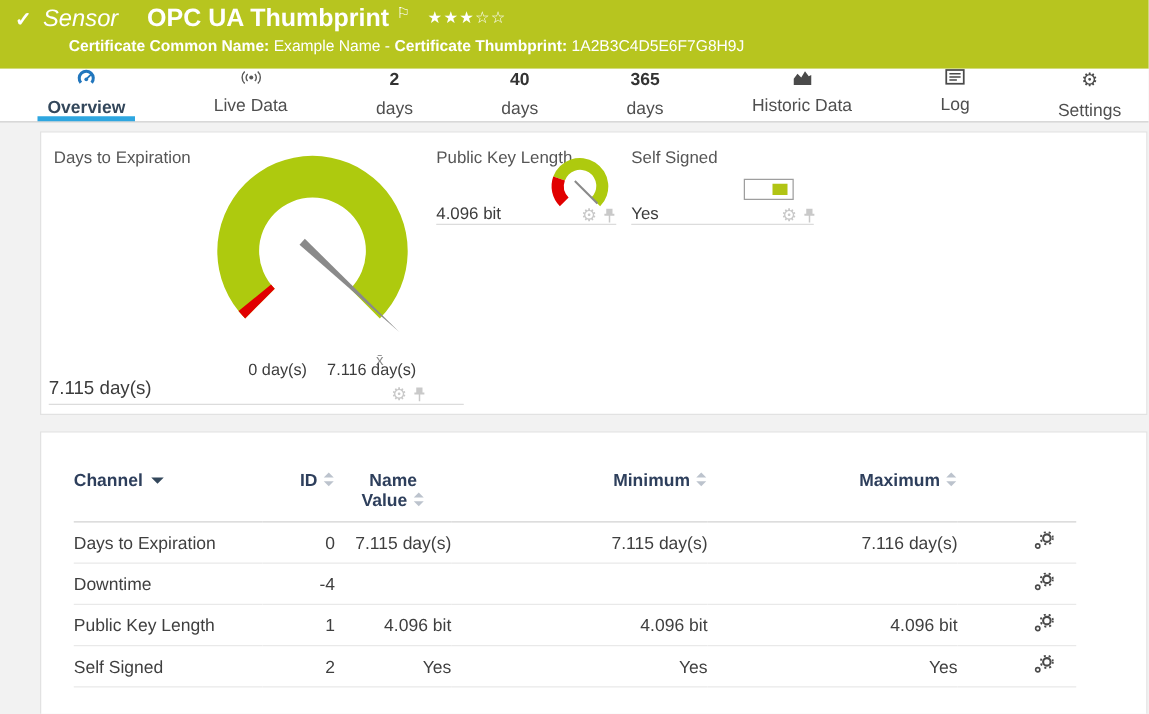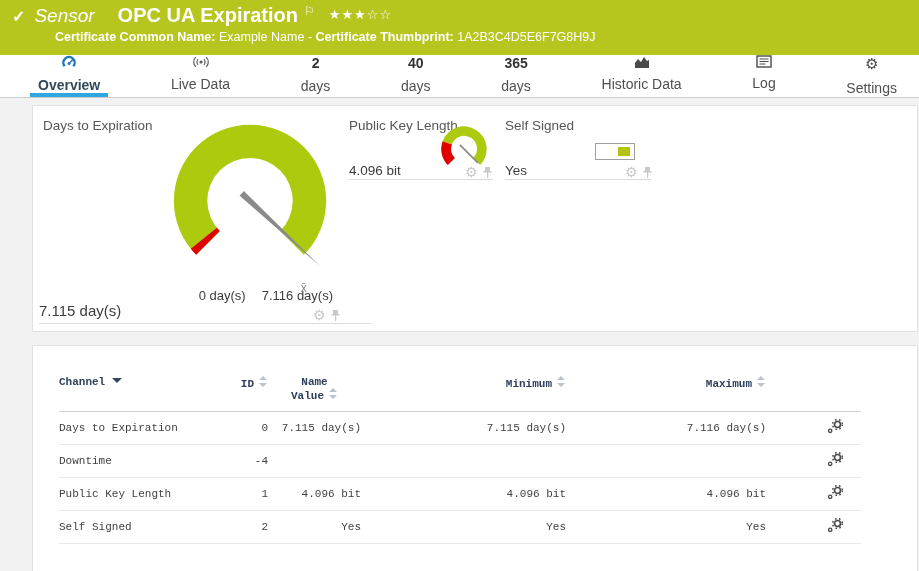--- a/index.html
+++ b/index.html
@@ -47,21 +47,21 @@
   .mini-icons { position:absolute; display:flex; gap:4px; align-items:center; }
   .mini-icons .g { font-size:14px; color:#c9c9c9; line-height:1; }
   .pdiv { position:absolute; height:1px; background:#dcdcdc; }
   .toggle-box {
     position:absolute; width:40px; height:17px;
     background:#fff; border:1px solid #9e9e9e;
   }
   .toggle-box .knob { position:absolute; left:22px; top:3px; width:12px; height:9px; background:#b1c414; }
   
   table { border-collapse:collapse; margin:30px 0 0 26px; table-layout:fixed; }
-  th, td { font-size:11px; padding:0;font-family:Liberation Mono, monospace; }
+  th, td { font-size:14px; padding:0; }
   thead th {
     color:#2e3f5c; font-weight:bold; vertical-align:top;
     padding-bottom:9px; border-bottom:1px solid #d2d2d2;
   }
   tbody td { height:33px; border-bottom:1px solid #e9e9e9; color:#3f3f3f; }
   .col-channel { width:151px; text-align:left; }
   .col-id { width:58px; text-align:right; }
   .col-lv { width:93px; text-align:right; }
   .col-min { width:205px; text-align:right; }
   .col-max { width:200px; text-align:right; }
@@ -77,21 +77,21 @@
            border-top:5px solid #33475b; }
   .chset { cursor:pointer; display:inline-block; }
 </style>
 </head>
 <body>
 
 <div class="hdr">
   <div class="hdr-line1">
     <span class="hdr-check">✓</span>
     <span class="hdr-sensor">Sensor</span>
-    <span class="hdr-name">OPC UA Expiration</span>
+    <span class="hdr-name">OPC UA Thumbprint</span>
     <span class="hdr-flag">⚐</span>
     <span class="hdr-stars"><span>★★★</span><span>☆☆</span></span>
   </div>
   <div class="hdr-line2">
     <span class="lbl">Certificate Common Name:</span>
     <span>Example Name</span>
     <span>-</span>
     <span class="lbl">Certificate Thumbprint:</span>
     <span>1A2B3C4D5E6F7G8H9J</span>
   </div>

